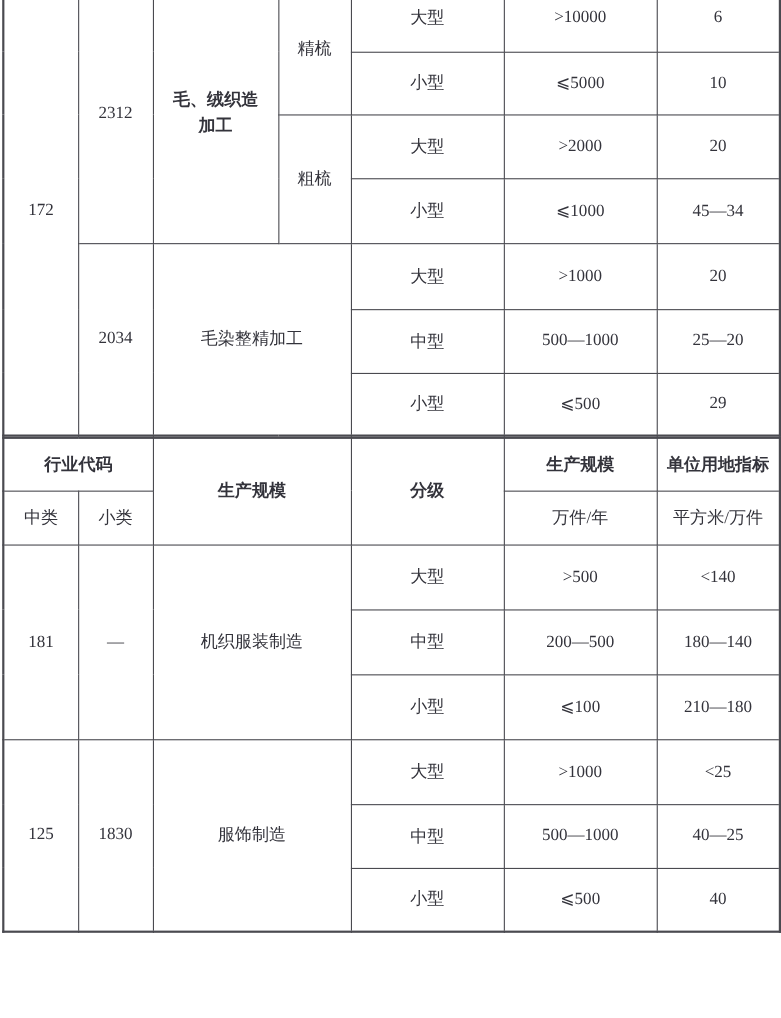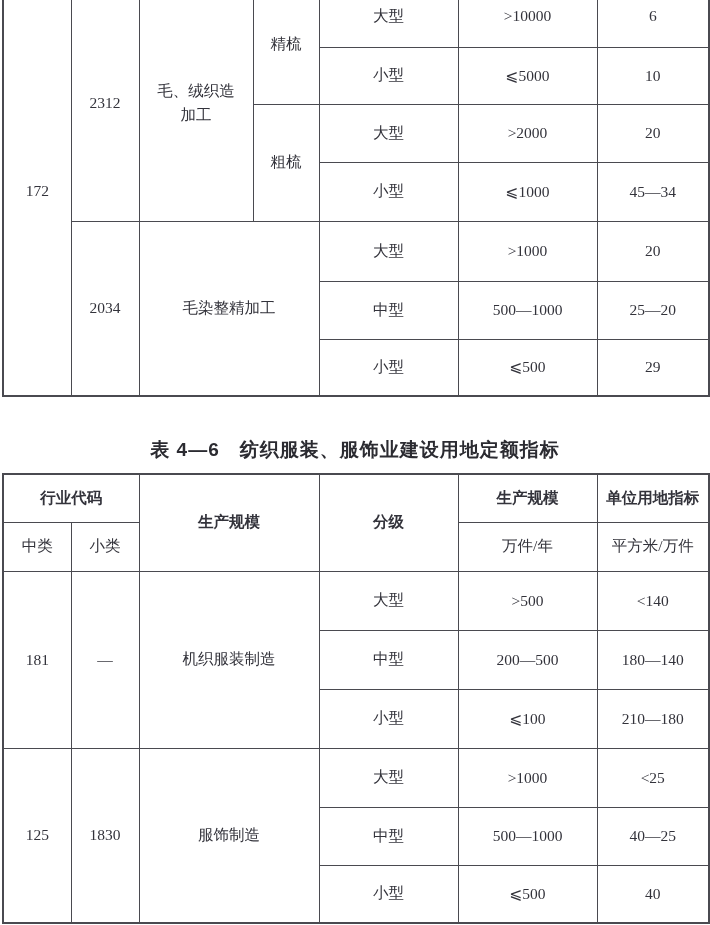--- a/index.html
+++ b/index.html
@@ -50,20 +50,21 @@
   .t-bottom tr:nth-child(2) { height: 49px; }
   .t-bottom tr:nth-child(3) { height: 59px; }
   .t-bottom tr:nth-child(4) { height: 59px; }
   .t-bottom tr:nth-child(5) { height: 59px; }
   .t-bottom tr:nth-child(6) { height: 59px; }
   .t-bottom tr:nth-child(7) { height: 58px; }
   .t-bottom tr:nth-child(8) { height: 58px; }
   .wrap {
     white-space: pre-line;
     line-height: 24px;
+    font-weight: bold;
   }
   .caption {
     margin: 40px 0 10px 0;
     height: 26px;
     line-height: 26px;
     text-align: center;
     font-family: "Liberation Sans", "DejaVu Sans", sans-serif;
     font-weight: bold;
     font-size: 19px;
     letter-spacing: 1px;
@@ -125,21 +126,20 @@
         <td>25—20</td>
       </tr>
       <tr>
         <td>小型</td>
         <td>⩽500</td>
         <td>29</td>
       </tr>
     </tbody>
   </table>
 
-  <div class="caption">表 4—6　纺织服装、服饰业建设用地定额指标</div>
 
   <table class="tbl t-bottom">
     <colgroup>
       <col style="width:68px">
         <col style="width:68px">
         <col style="width:180px">
       <col style="width:139px">
         <col style="width:139px">
         <col style="width:112px">
     </colgroup>

